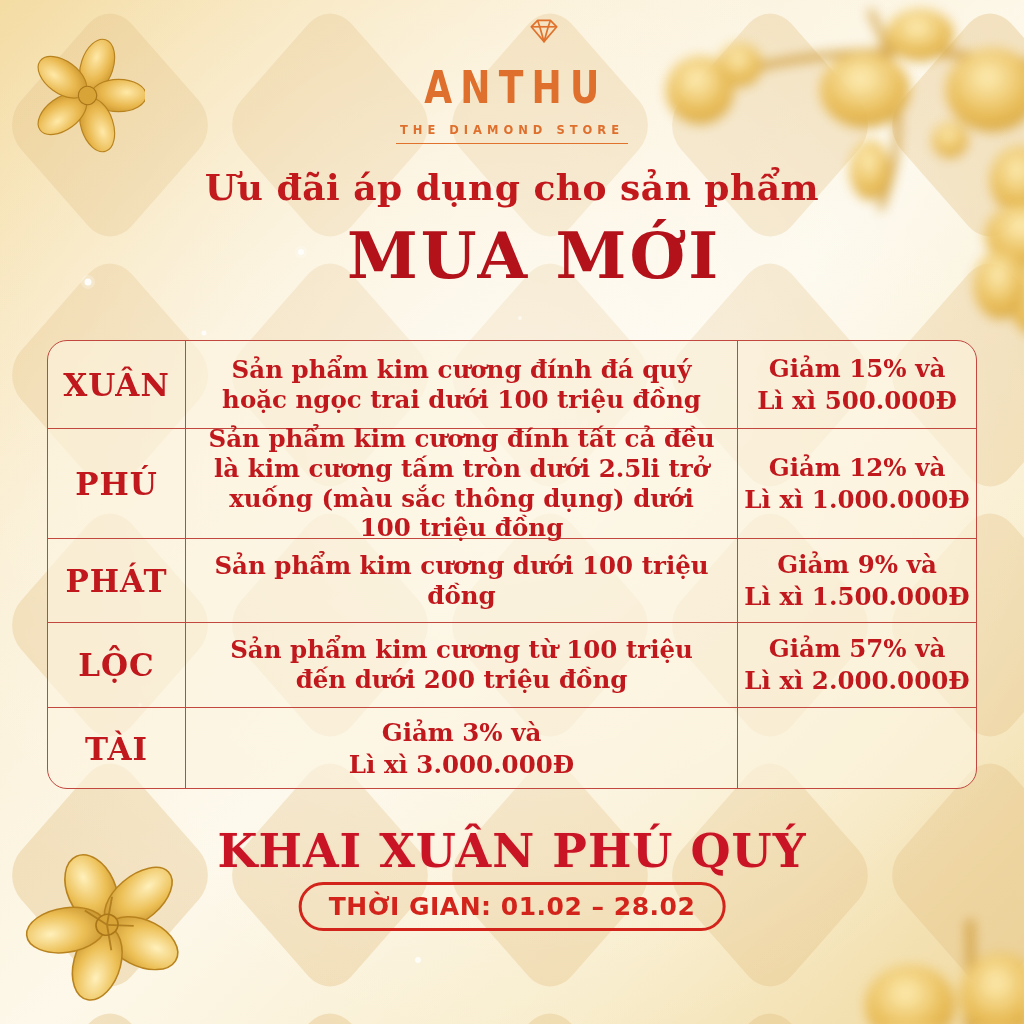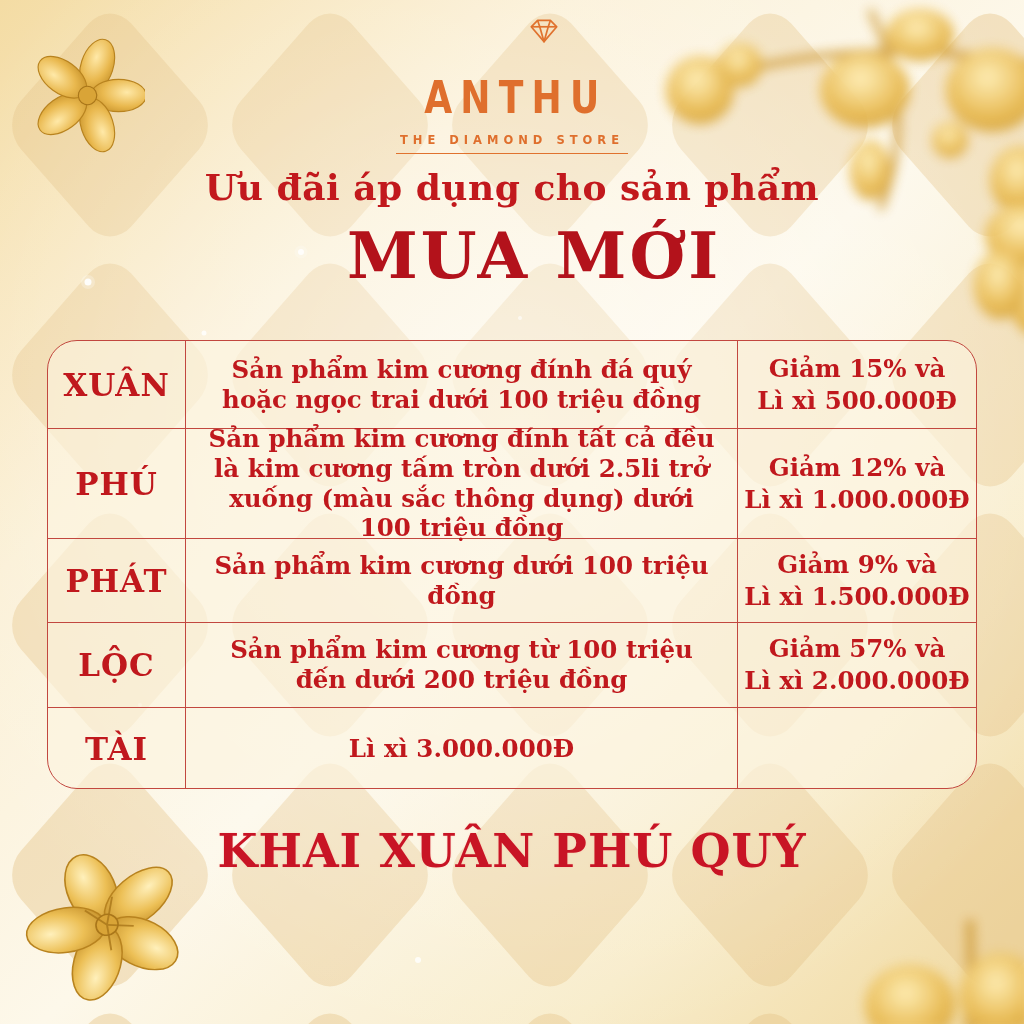--- a/index.html
+++ b/index.html
@@ -7,21 +7,21 @@
     position:relative;width:1024px;height:1024px;overflow:hidden;
     font-family:"DejaVu Serif", serif;
   }
   .bg-svg{position:absolute;inset:0;z-index:0;}
   .deco{position:absolute;z-index:1;pointer-events:none;}
   .blurred{filter:blur(6px);opacity:.92;}
 
   .content{position:absolute;inset:0;z-index:5;}
 
   
-  .logo{position:absolute;top:76px;left:0;width:100%;text-align:center;}
+  .logo{position:absolute;top:66px;left:0;width:100%;text-align:center;}
   .logo-name{
     display:inline-block;
     font-family:"DejaVu Sans", sans-serif;
     font-weight:600;font-size:44px;letter-spacing:10px;
     color:#df6f2d;transform:scaleX(.82);transform-origin:center;
     padding-left:10px;line-height:1;
   }
   .logo-diamond{position:absolute;top:17px;left:527px;}
   .logo-tagline{
     display:inline-block;margin-top:13px;
@@ -39,21 +39,21 @@
   .main-title{
     position:absolute;top:218px;left:0;width:100%;text-align:center;
     font-size:64px;font-weight:bold;color:#b3121b;letter-spacing:3px;padding-left:22px;
   }
 
   
   .promo-table{
     position:absolute;left:47px;top:340px;width:930px;height:449px;
     display:grid;grid-template-columns:138px 1fr 238px;
     grid-template-rows:88px 110px 84px 85px 82px;
-    border:1.5px solid #c2473f;border-radius:30px;
+    border:1.5px solid #c2473f;border-radius:20px;
     background:rgba(252,243,223,.62);
     overflow:hidden;box-sizing:border-box;
   }
   .cell{
     display:flex;flex-direction:column;align-items:center;justify-content:center;
     text-align:center;color:#c0181d;font-weight:bold;
     border-right:1.5px solid #c2473f;border-bottom:1.5px solid #c2473f;
     box-sizing:border-box;padding:2px 10px;
   }
   .cell:nth-child(3n){border-right:none;}
@@ -259,20 +259,22 @@
         </div>
       <div class="cell offer">
           <span>Giảm 57% và</span>
           <span>Lì xì 2.000.000Đ</span>
         </div>
 
       <div class="cell tier">
           <span>TÀI</span>
         </div>
       <div class="cell offer">
+          <span>Giảm 3% và</span>
           <span>Lì xì 3.000.000Đ</span>
         </div>
     </div>
 
     <div class="footer-title">KHAI XUÂN PHÚ QUÝ</div>
+    <div class="time-badge">THỜI GIAN: 01.02 – 28.02</div>
 
   </div>
 </div>
 
 </body></html>

